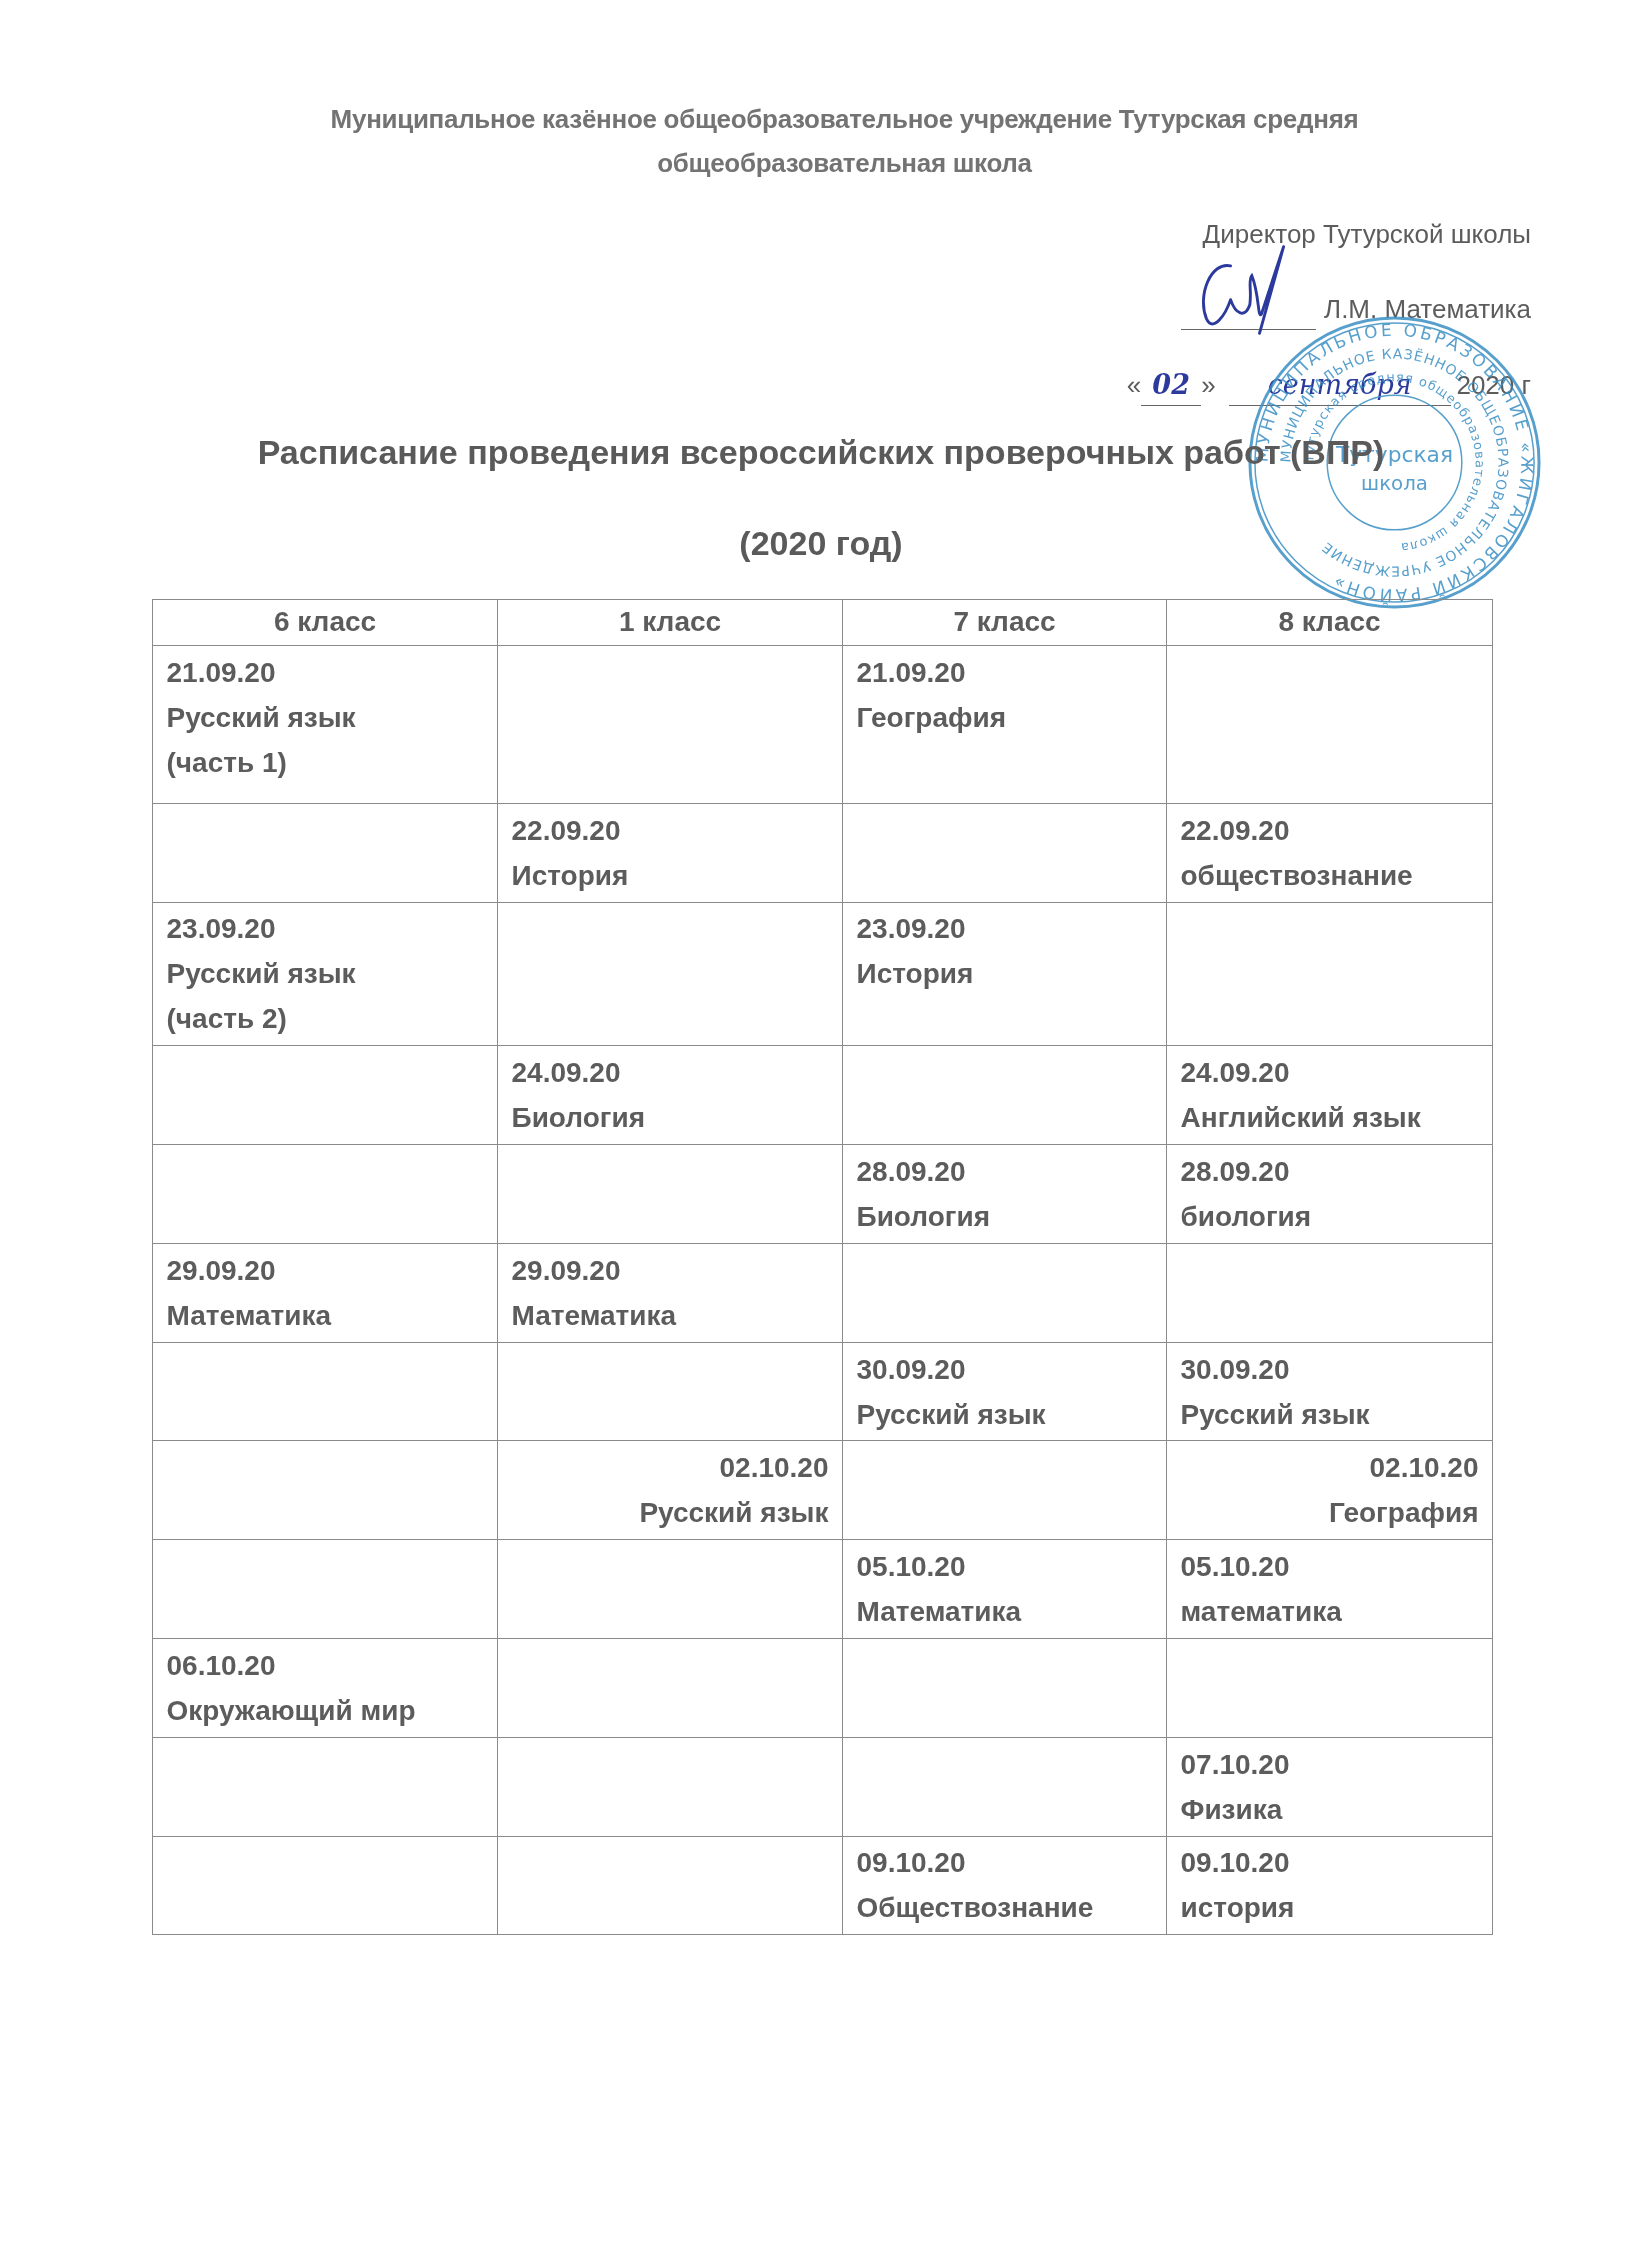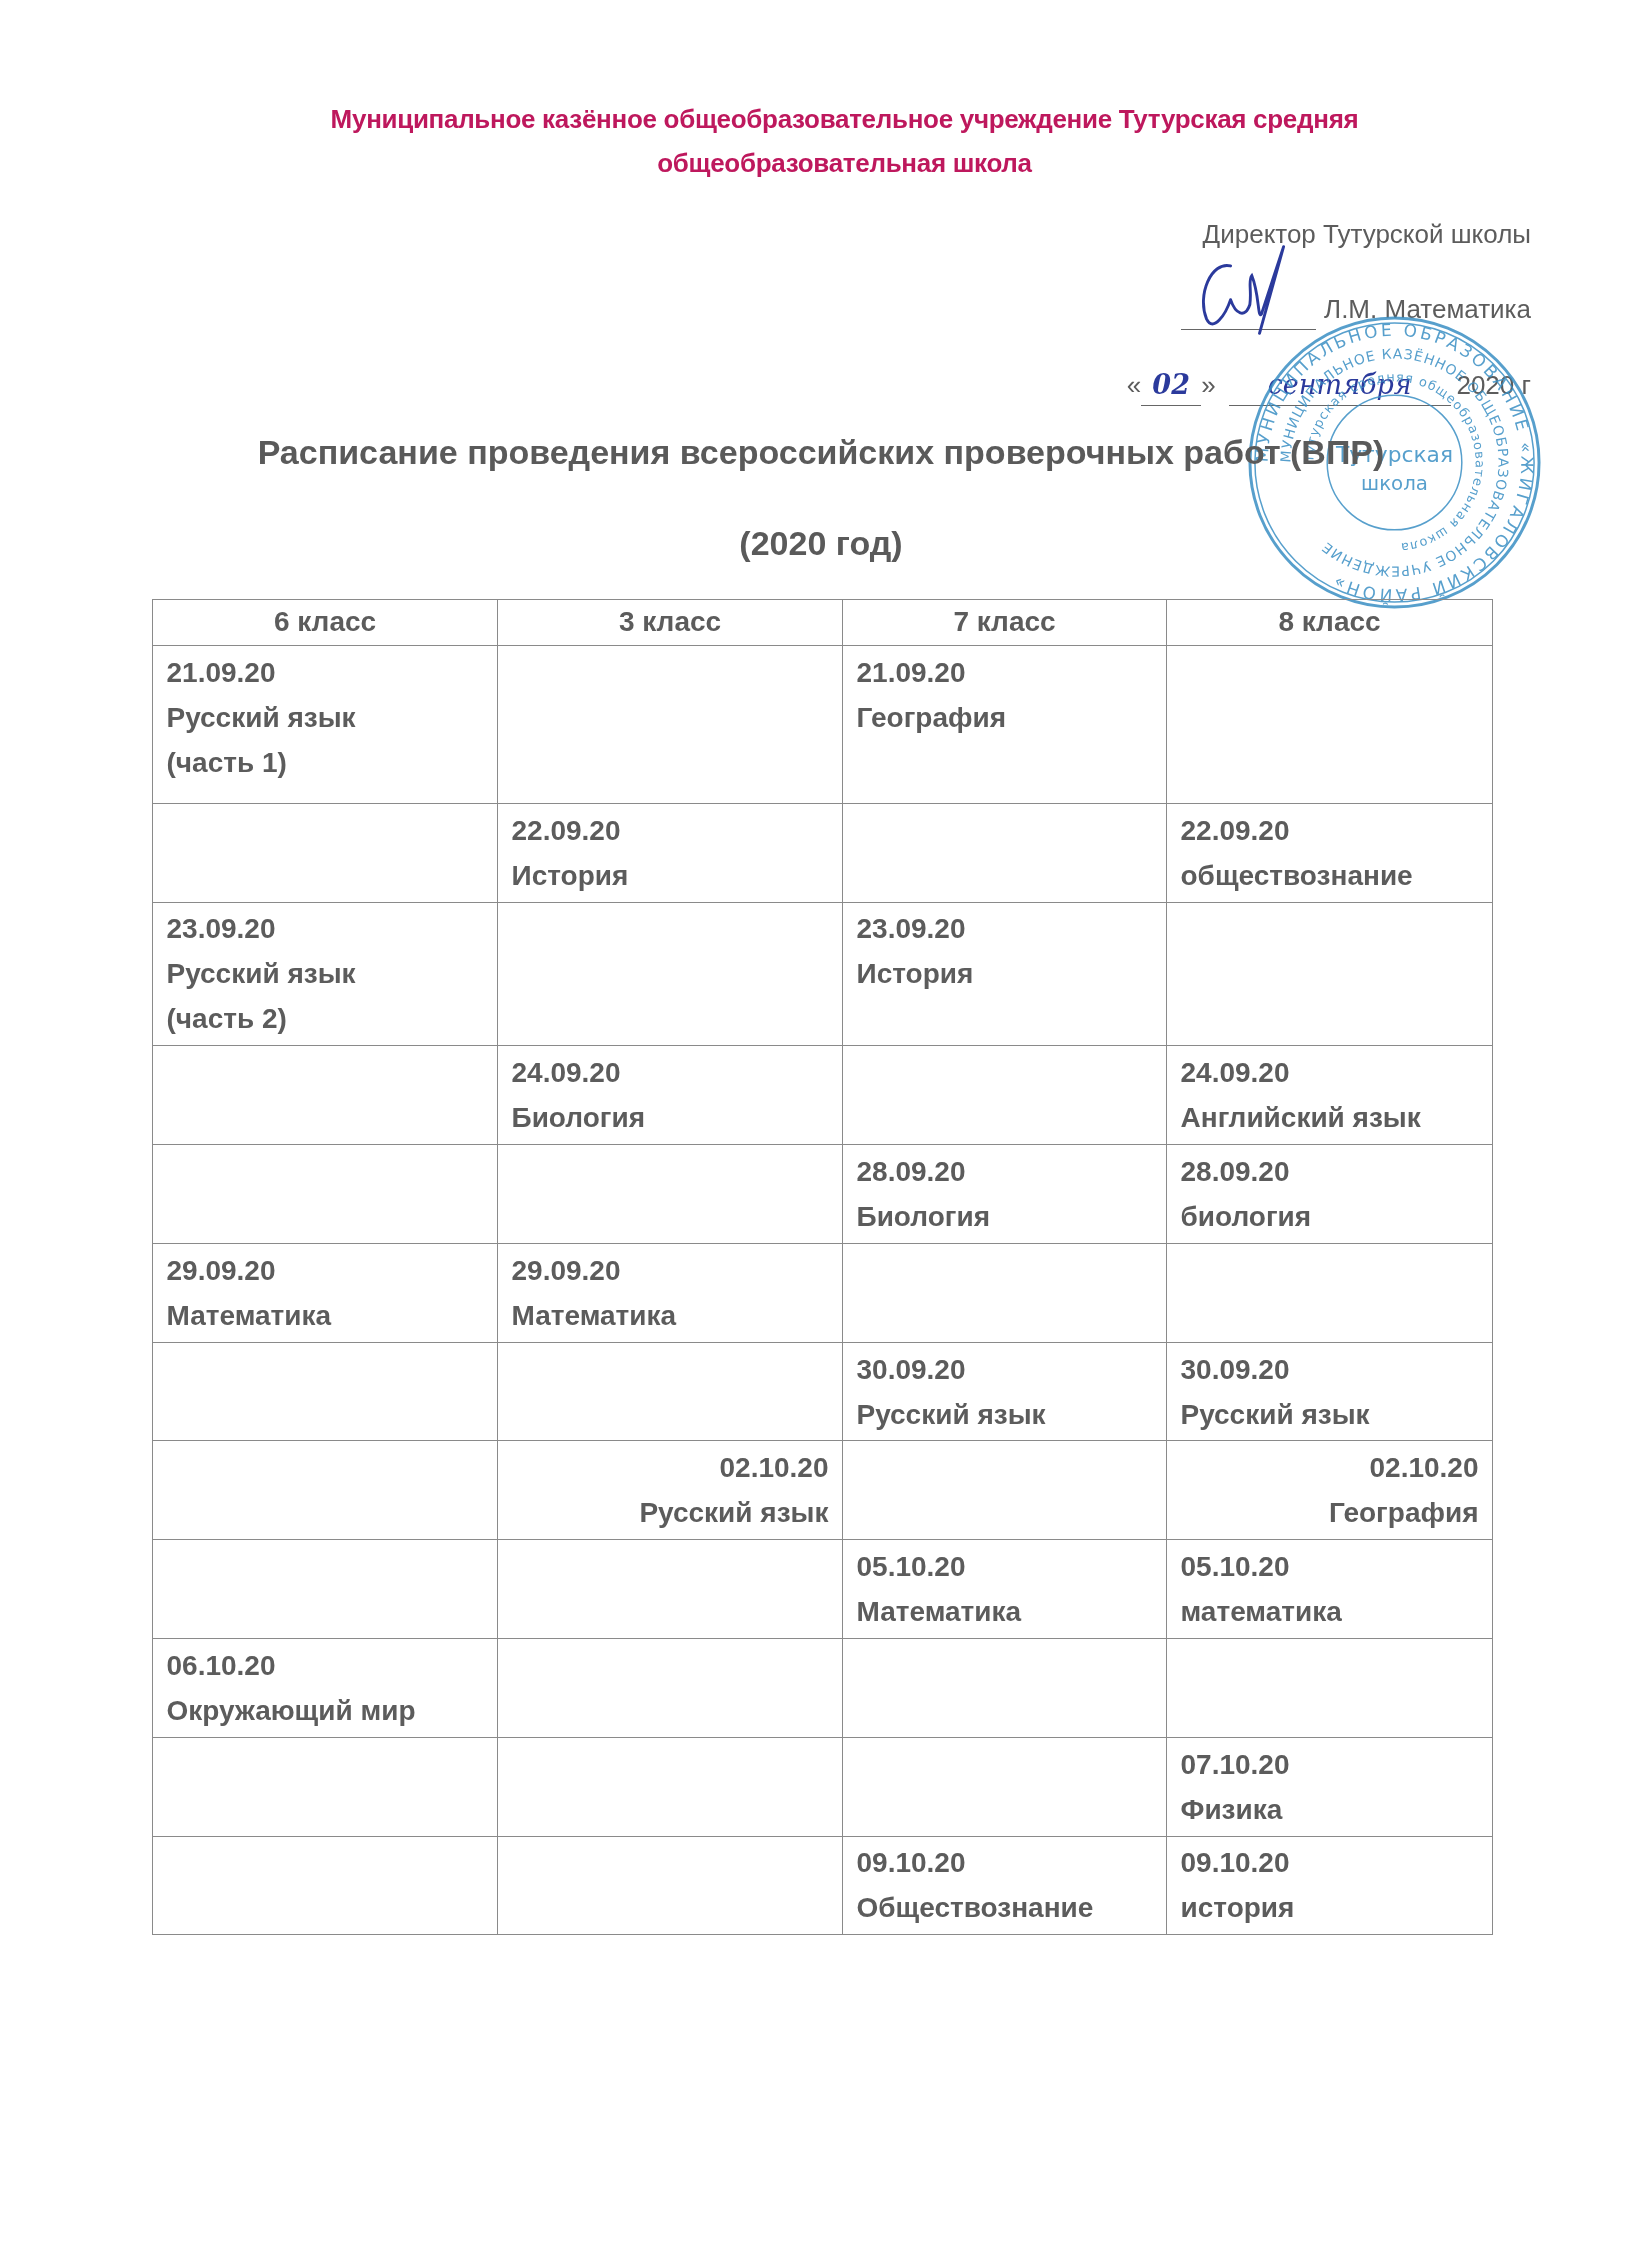--- a/index.html
+++ b/index.html
@@ -4,21 +4,21 @@
 <style>
   html, body { margin: 0; padding: 0; background: #ffffff; }
   body {
     width: 1641px; height: 2257px; position: relative; overflow: hidden;
     font-family: "Liberation Sans", "DejaVu Sans", sans-serif;
     color: #5a5a5a;
   }
   .org {
     position: absolute; left: 241px; top: 97px; width: 1207px;
     text-align: center; font-size: 26px; font-weight: bold; line-height: 44px;
-    color: #be185d; letter-spacing: -0.3px;
+    color: #737373; letter-spacing: -0.3px;
   }
   .approval {
     position: absolute; right: 110px; top: 214px; width: 541px;
     text-align: right; font-size: 26px; color: #5c5c5c;
   }
   .approval .line { height: 75px; line-height: 41px; position: relative; }
   .sig-underline {
     display: inline-block; width: 135px; border-bottom: 1.9px solid #666;
     vertical-align: bottom; margin-right: 7.7px; height: 29px;
   }
@@ -114,21 +114,21 @@
 <table class="schedule">
   <colgroup>
       <col class="c1">
       <col class="c2">
       <col class="c3">
       <col class="c4">
     </colgroup>
   <thead>
     <tr>
       <th>6 класс</th>
-      <th>3 класс</th>
+      <th>1 класс</th>
       <th>7 класс</th>
       <th>8 класс</th>
     </tr>
   </thead>
   <tbody id="schedule-body">
       <tr style="height: 158px; padding-left: 15px;">
         <td>
           <span class="cell-date">21.09.20</span>
           <span class="cell-subject">Русский язык</span>
           <span class="cell-subject">(часть 1)</span>

